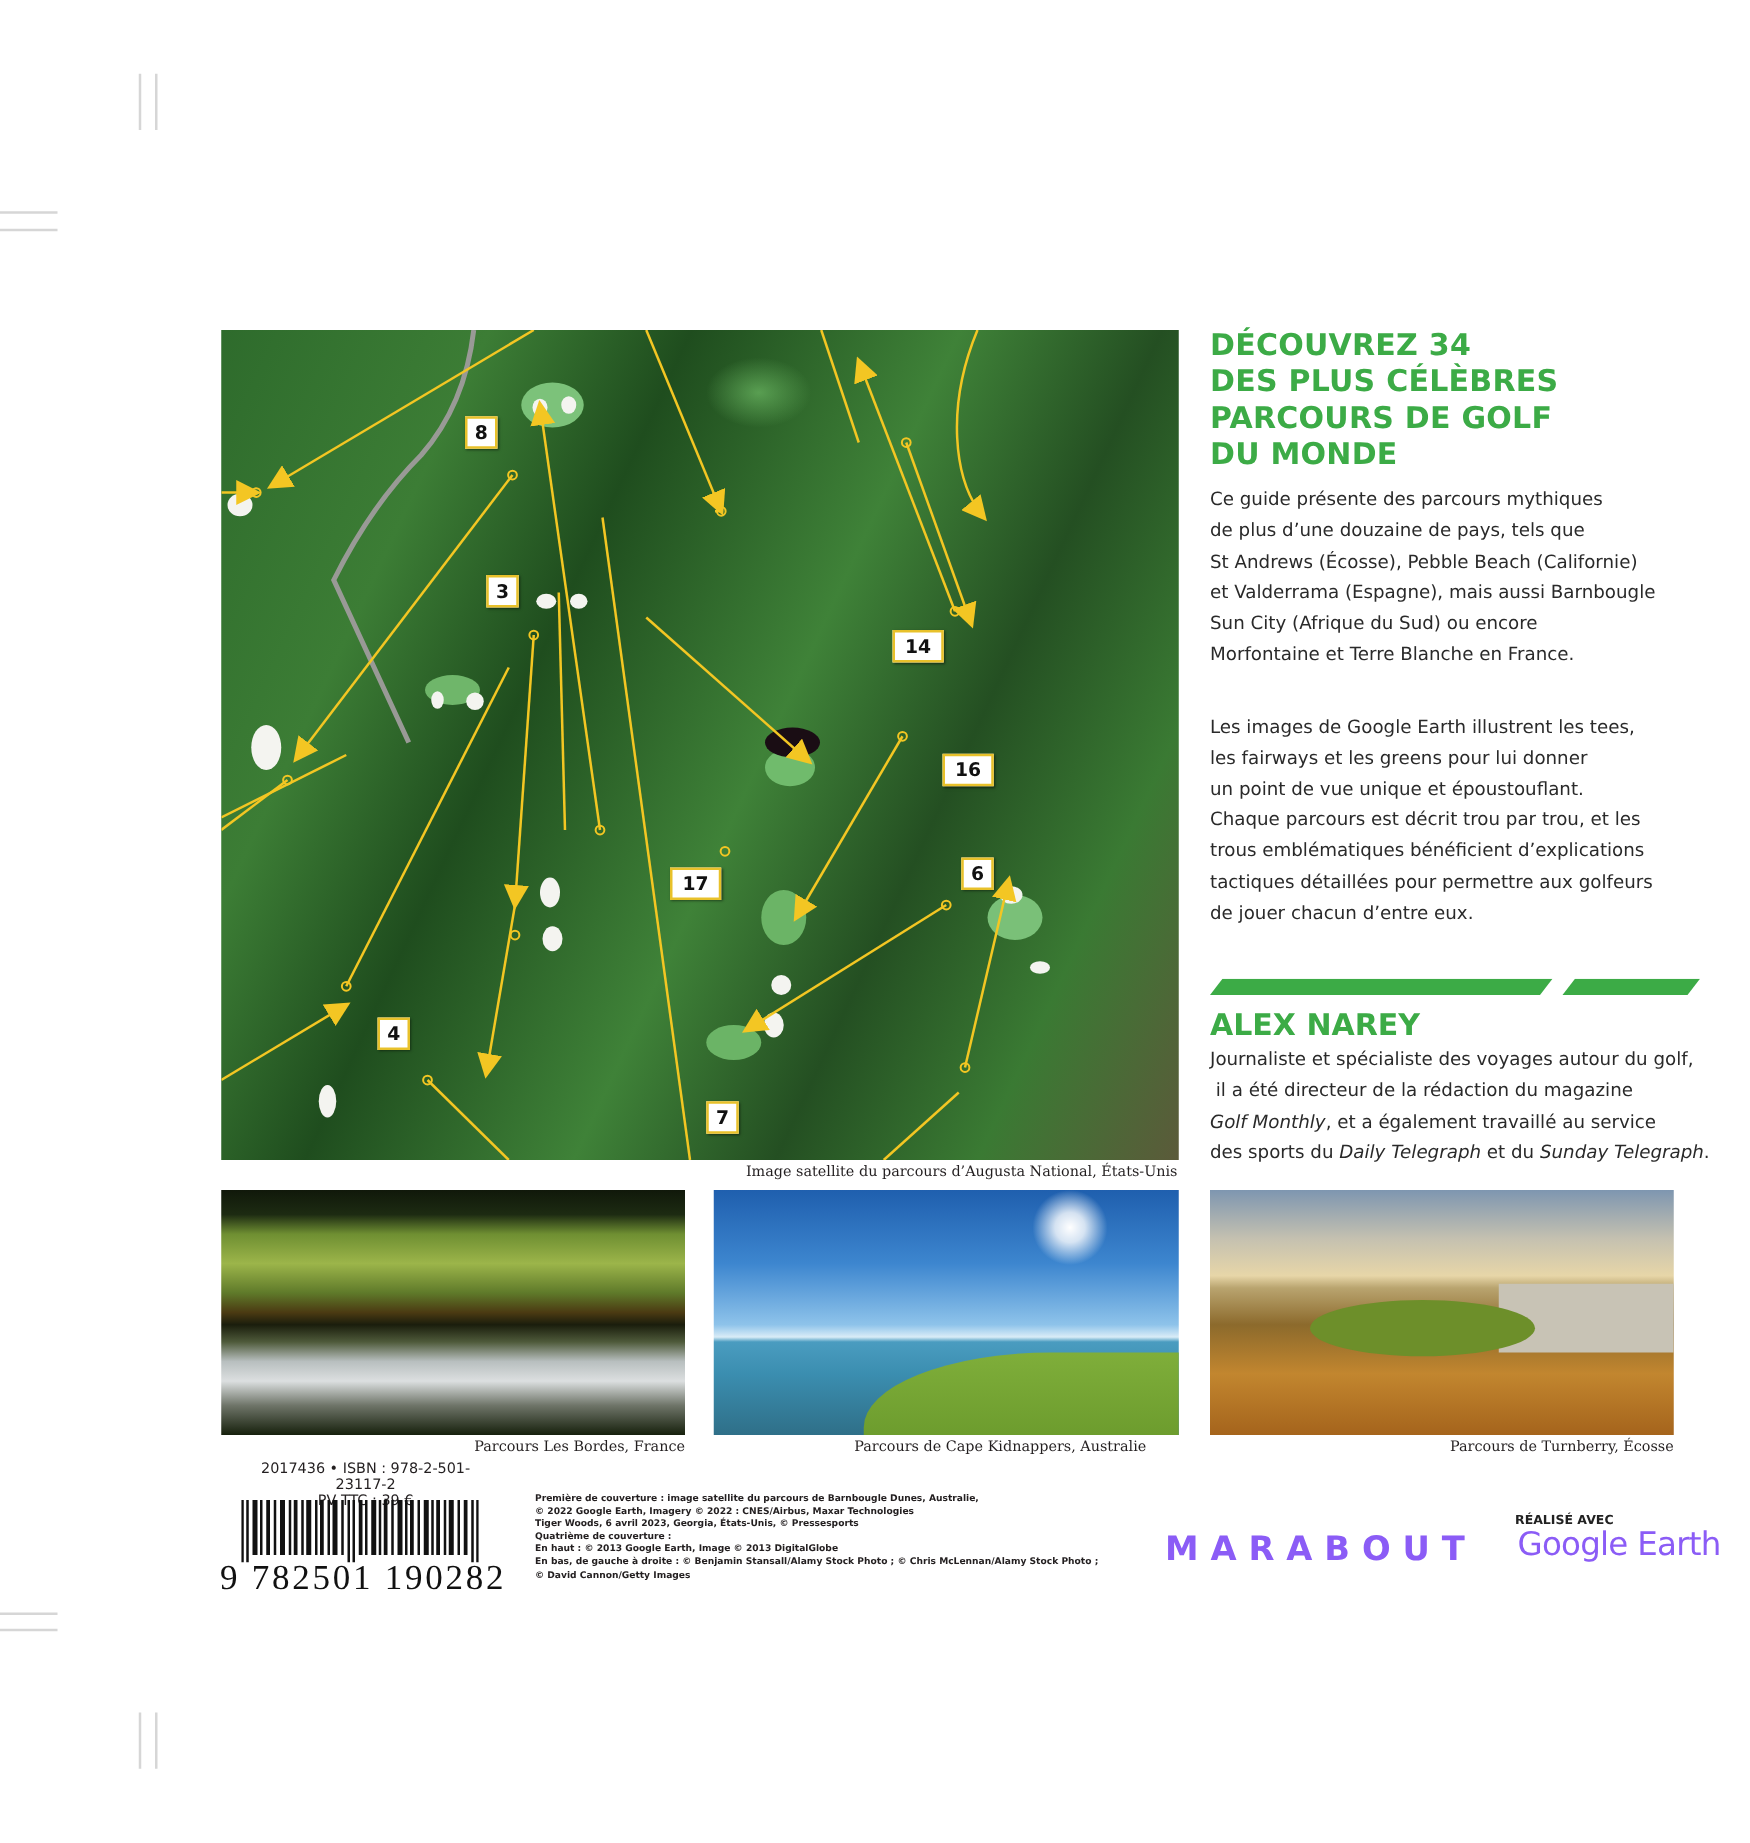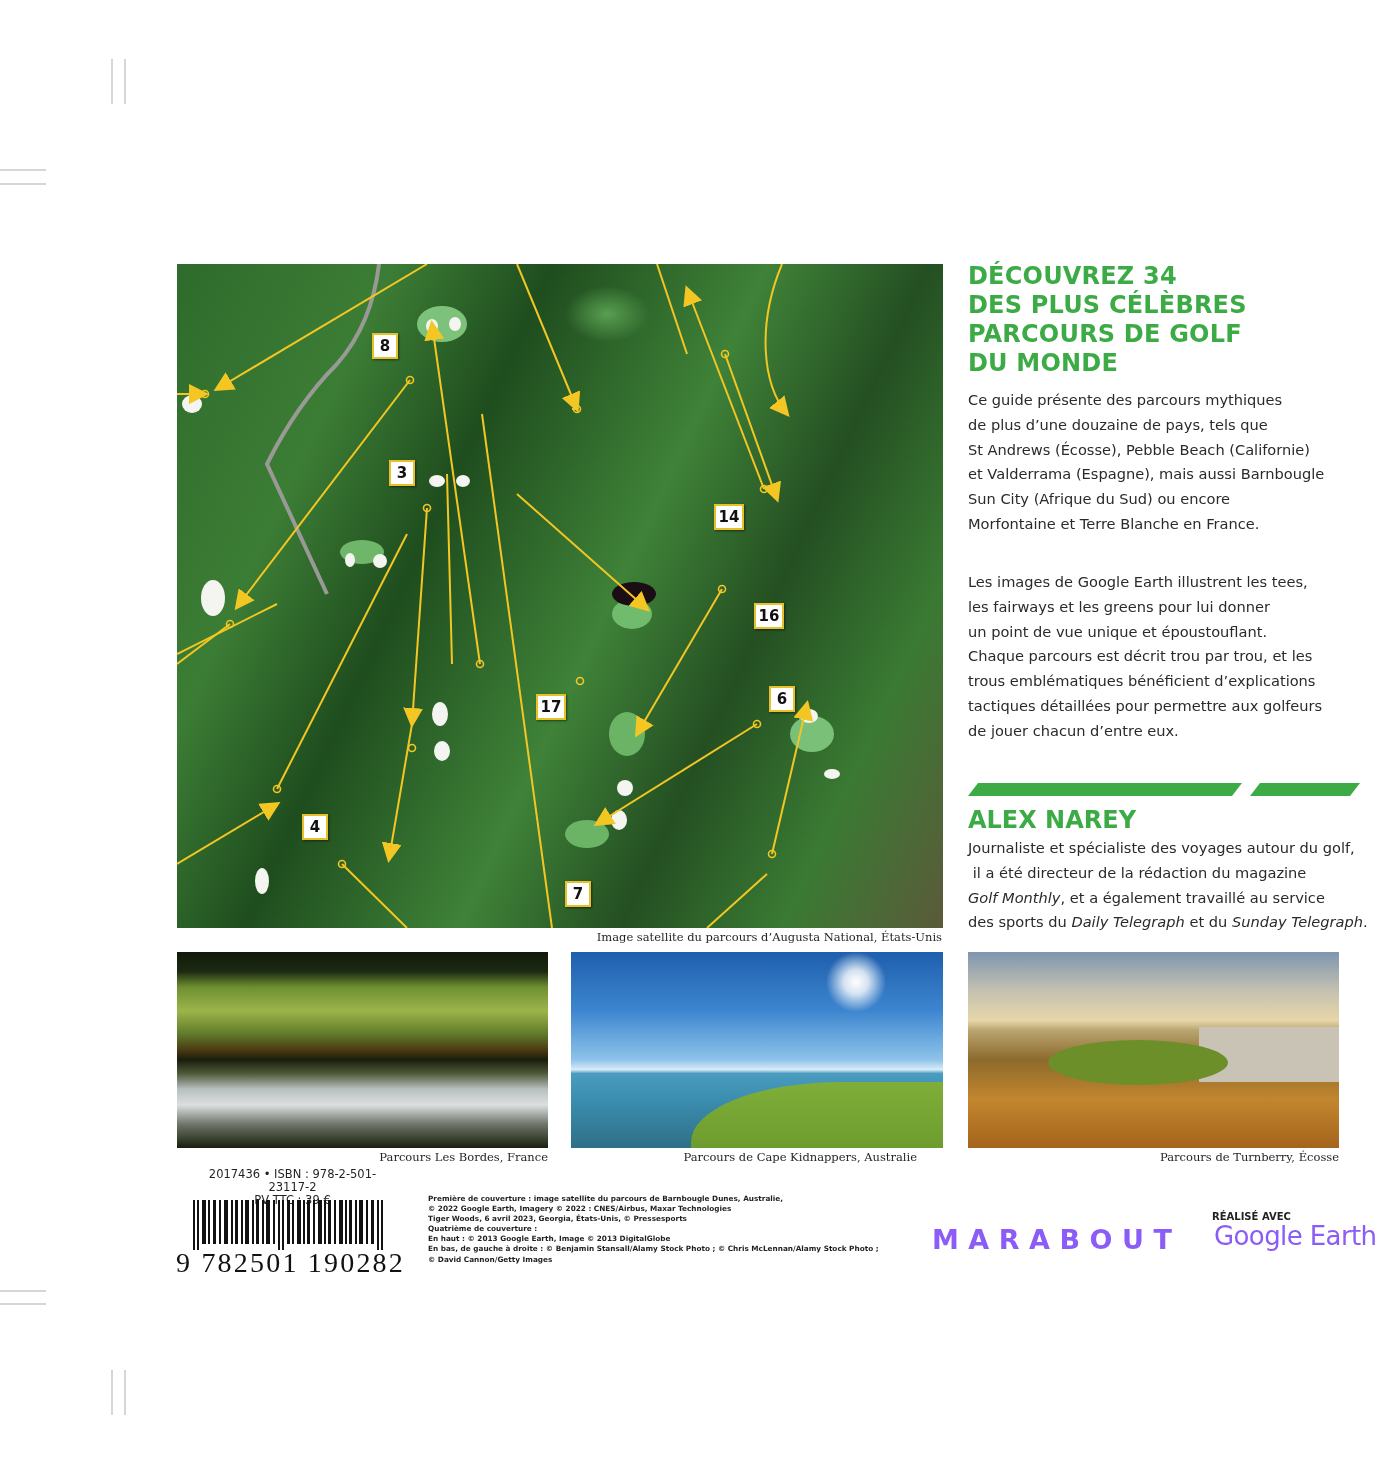--- a/index.html
+++ b/index.html
@@ -11,21 +11,21 @@
   
   .sat { position: absolute; left: 177px; top: 264px; width: 766px; height: 664px; overflow: hidden;
     background:
       radial-gradient(ellipse 60px 40px at 430px 50px, rgba(120,200,110,.6), transparent 70%),
       linear-gradient(115deg, #2e6b2c 0%, #3c7d35 20%, #1f4d1e 35%, #3f8238 55%, #244f22 70%, #3a7a33 85%, #5b5a3a 100%);
   }
   .sat svg { position: absolute; left: 0; top: 0; }
   .marker { position: absolute; width: 26px; height: 26px; background: #fff; border: 2.5px solid #e8c12a;
     box-shadow: 1px 1px 2px rgba(0,0,0,.5); font: bold 15px "DejaVu Sans", sans-serif; color: #111;
     display: flex; align-items: center; justify-content: center; }
-  .marker.wide { width: 30px; }
+  .marker.wide { width: 41px; }
 
   .caption { position: absolute; font-family: "DejaVu Serif", serif; font-size: 11.5px; color: #231f20; text-align: right; white-space: nowrap; }
 
   
   .headline { position: absolute; left: 968px; top: 262px; width: 380px; color: #3cab46;
     font: bold 24px/29px "DejaVu Sans", sans-serif; letter-spacing: 0.2px; }
   .body-text { position: absolute; left: 968px; width: 390px; font-size: 14.6px; line-height: 24.8px; color: #2a2a2a; }
   .body-text span.l { display: block; white-space: nowrap; }
   .author { position: absolute; left: 968px; top: 805px; color: #3cab46; font: bold 24px/30px "DejaVu Sans", sans-serif; }
   i { font-style: italic; }

